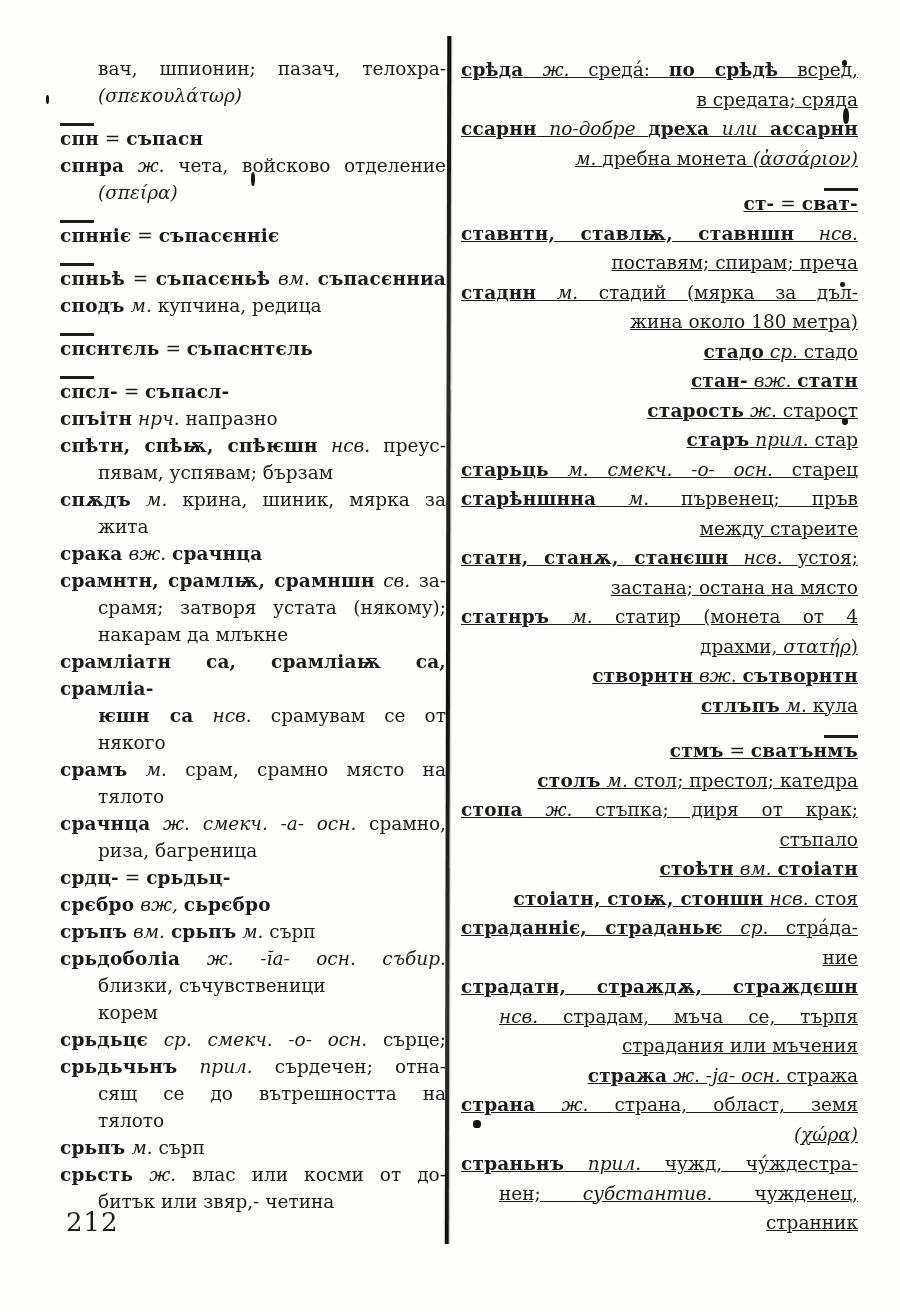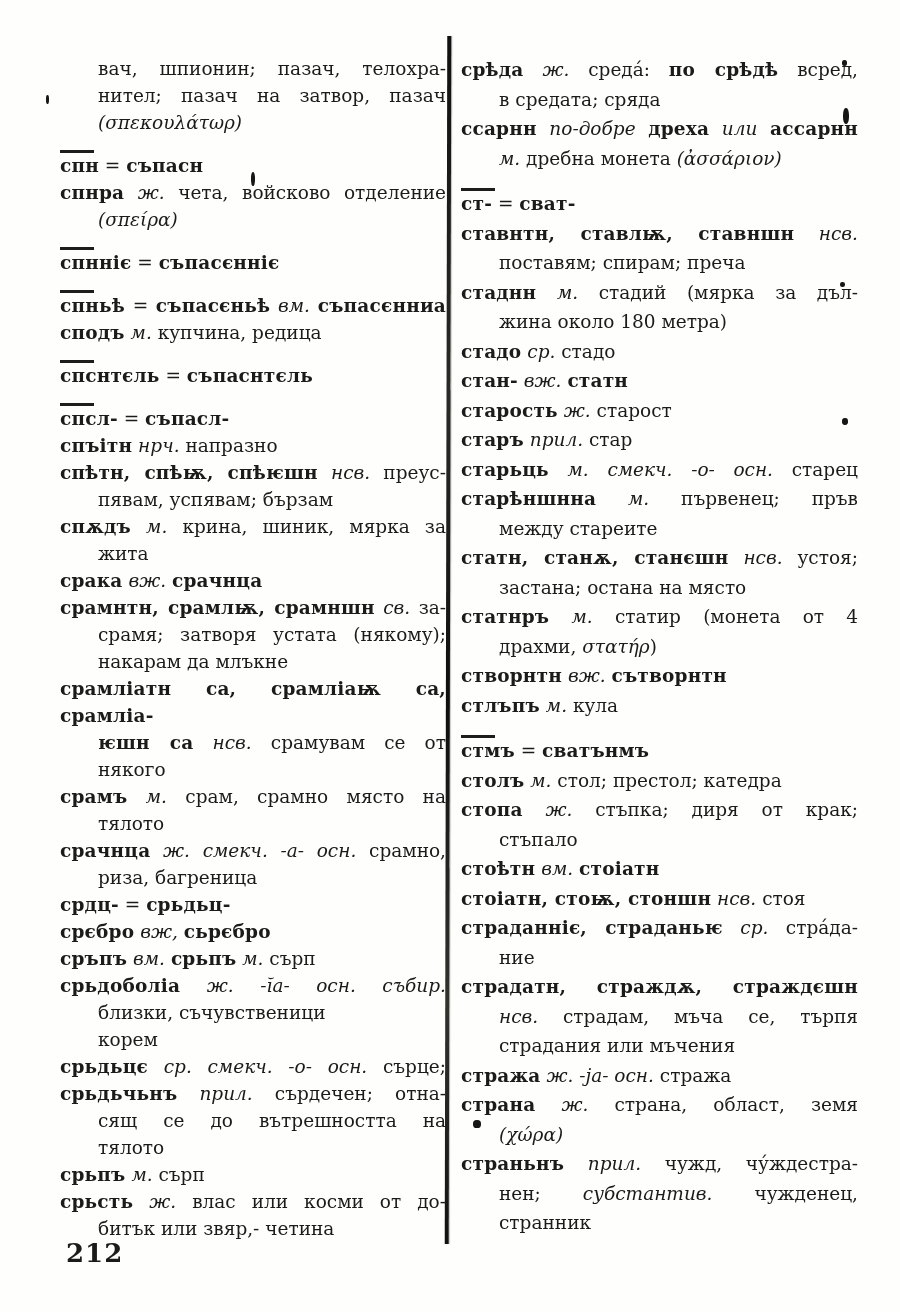--- a/index.html
+++ b/index.html
@@ -7,54 +7,53 @@
     position:relative;
     width:900px; height:1312px;
     margin:0 auto;
     background:#fefefd;
     font-family:"DejaVu Serif", "Liberation Serif", serif;
     color:#1b1b1b;
     overflow:hidden;
   }
   .col { position:absolute; top:55px; }
   .col-left  { left:60px;  width:386px; }
-  .col-right { left:461px; width:397px; }
+  .col-right { left:461px; width:397px;text-decoration:underline; }
   .col-left  .ln { line-height:27px; }
-  .col-right .ln { line-height:29.5px; }
+  .col-right .ln { line-height:29.5px;text-align:right; }
   .ln { font-size:18.5px; text-align:left; }
   .ln.ind { padding-left:38px; }
   .ln.j { text-align:justify; text-align-last:justify; }
   .dashrow { height:16px; line-height:16px; }
   .dashrow .dash {
     display:inline-block; width:34px; height:3px;
     background:#1d1d1b; vertical-align:middle;
   }
   .s-h  { font-weight:700; letter-spacing:0.2px; }
   .s-n  { font-weight:400; }
   .s-i  { font-style:italic; }
   .divider {
     position:absolute; left:446px; top:36px;
     width:4px; height:1208px;
     background:linear-gradient(180deg,#111 0%,#2a2a26 30%,#0e0e0c 55%,#33332e 80%,#111 100%);
     transform:rotate(0.12deg);
     box-shadow:1px 0 1px rgba(0,0,0,0.25);
   }
   .pagenum {
-    position:absolute; left:66px; top:1238px;
-    font-size:26px; font-weight:700; letter-spacing:1px;
+    position:absolute; left:66px; top:1207px;
+    font-size:26px; font-weight:400; letter-spacing:1px;
   }
   .speck { position:absolute; background:#161614; border-radius:45%; }
 </style>
 </head>
 <body>
 
 <div class="page">
   <div class="col col-left">
       <div class="ln ind j"><span class="s-n">вач, шпионин; пазач, телохра-</span></div>
-      <div class="ln ind j"><span class="s-n">нител; пазач на затвор, пазач</span></div>
       <div class="ln ind"><span class="s-i">(σπεκουλάτωρ)</span></div>
       <div class="ln dashrow"><span class="dash"></span></div>
       <div class="ln"><span class="s-h">спн</span><span class="s-n"> = </span><span class="s-h">съпасн</span></div>
       <div class="ln j"><span class="s-h">спнра</span><span class="s-i"> ж. </span><span class="s-n">чета, войсково отделение</span></div>
       <div class="ln ind"><span class="s-i">(σπείρα)</span></div>
       <div class="ln dashrow"><span class="dash"></span></div>
       <div class="ln"><span class="s-h">спнніє</span><span class="s-n"> = </span><span class="s-h">съпасєнніє</span></div>
       <div class="ln dashrow"><span class="dash"></span></div>
       <div class="ln j"><span class="s-h">спньѣ</span><span class="s-n"> = </span><span class="s-h">съпасєньѣ</span><span class="s-i"> вм. </span><span class="s-h">съпасєнниа</span></div>
       <div class="ln"><span class="s-h">сподъ</span><span class="s-i"> м. </span><span class="s-n">купчина, редица</span></div>

